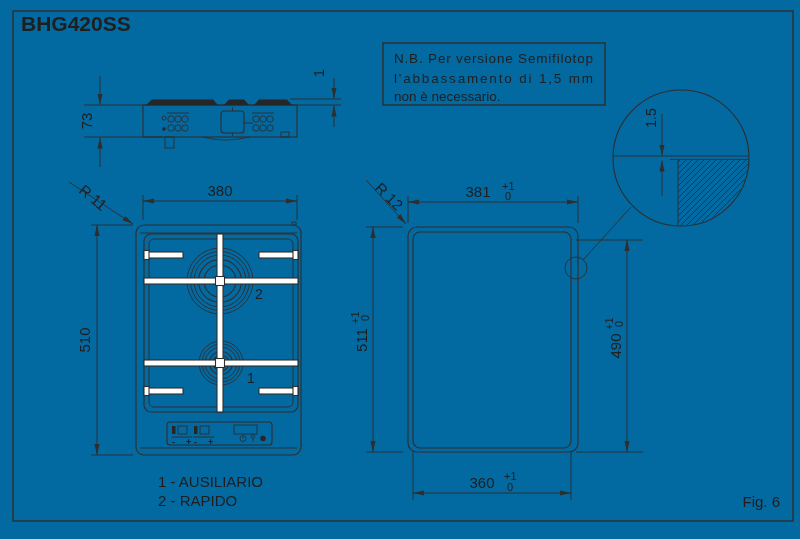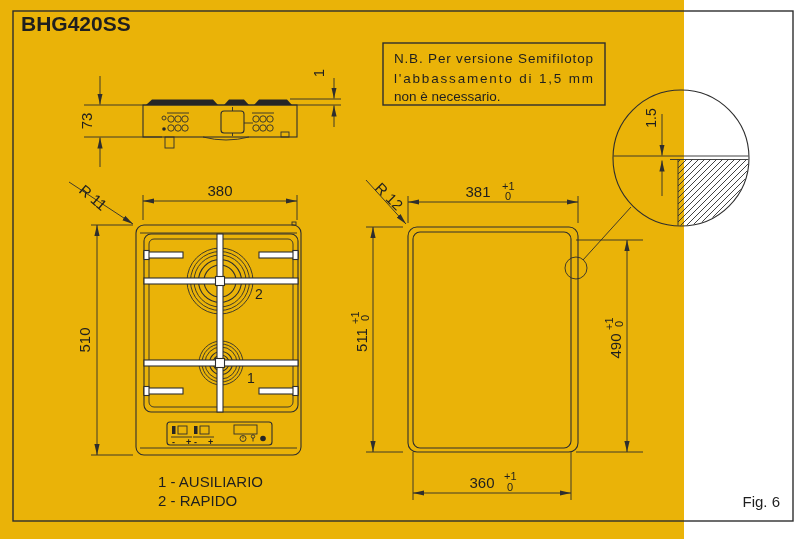--- a/index.html
+++ b/index.html
@@ -1,16 +1,16 @@
 <!DOCTYPE html>
 <html><head>
 <meta charset="utf-8">
 <style>
   html,body{margin:0;padding:0;background:#ffffff;}
-  .page{width:684px;height:539px;position:relative;background:#eab308;font-family:"Liberation Sans",sans-serif;}
+  .page{width:800px;height:539px;position:relative;background:#0369a1;font-family:"Liberation Sans",sans-serif;}
   svg{display:block;}
   svg text{font-family:"Liberation Sans",sans-serif;fill:#1f1f1f;}
   .ln{stroke:#2e2e2e;stroke-width:1.1;fill:none;}
   .thin{stroke:#2e2e2e;stroke-width:0.9;fill:none;}
   .ln2{stroke:#2e2e2e;stroke-width:1.4;fill:none;}
   .wfill{fill:#ffffff;stroke:#2e2e2e;stroke-width:1.1;}
   .dark{fill:#262626;stroke:none;}
   .t21b{font-size:21px;font-weight:700;}
   .t15{font-size:15px;}
   .t14{font-size:14px;}

